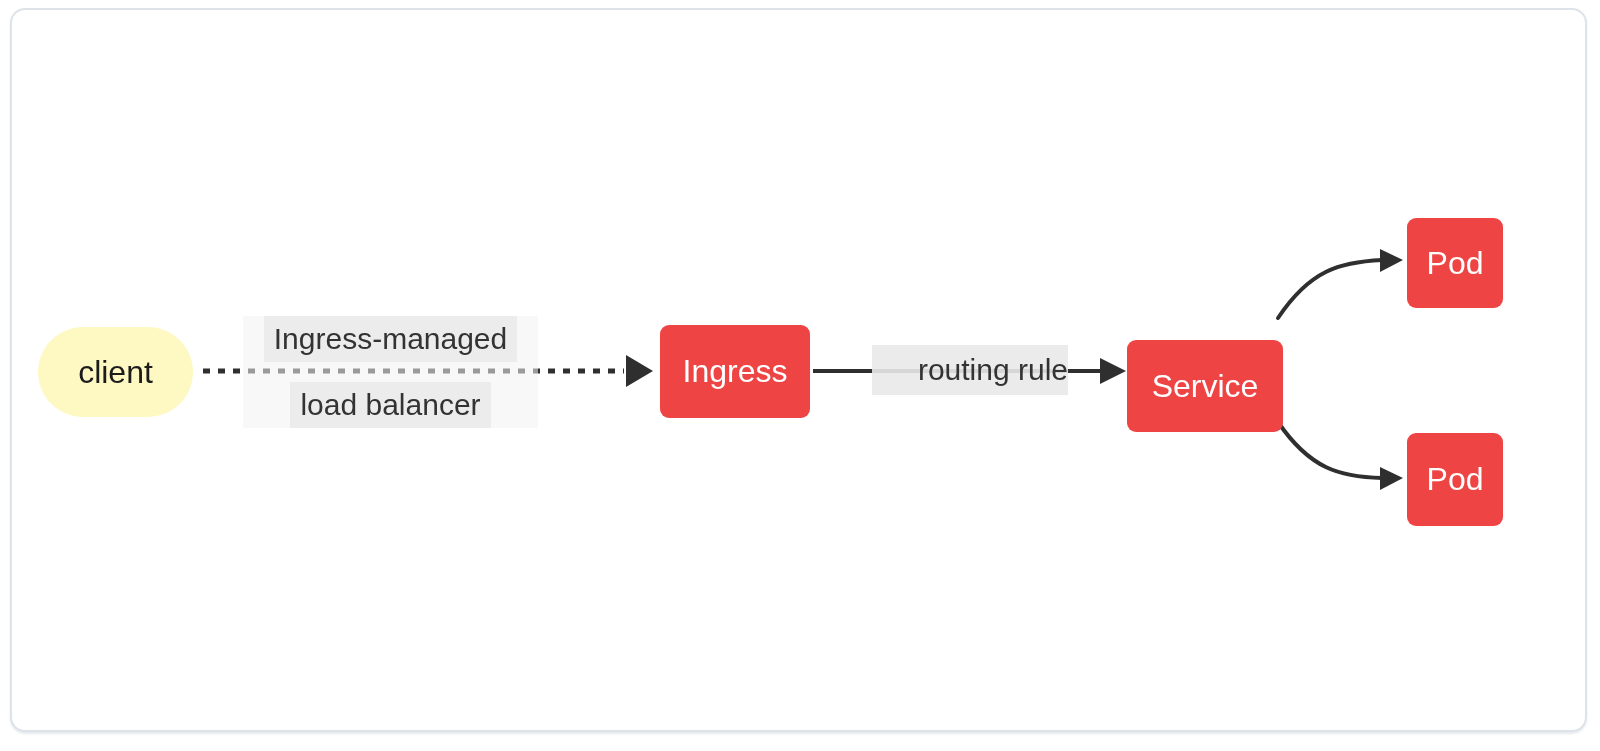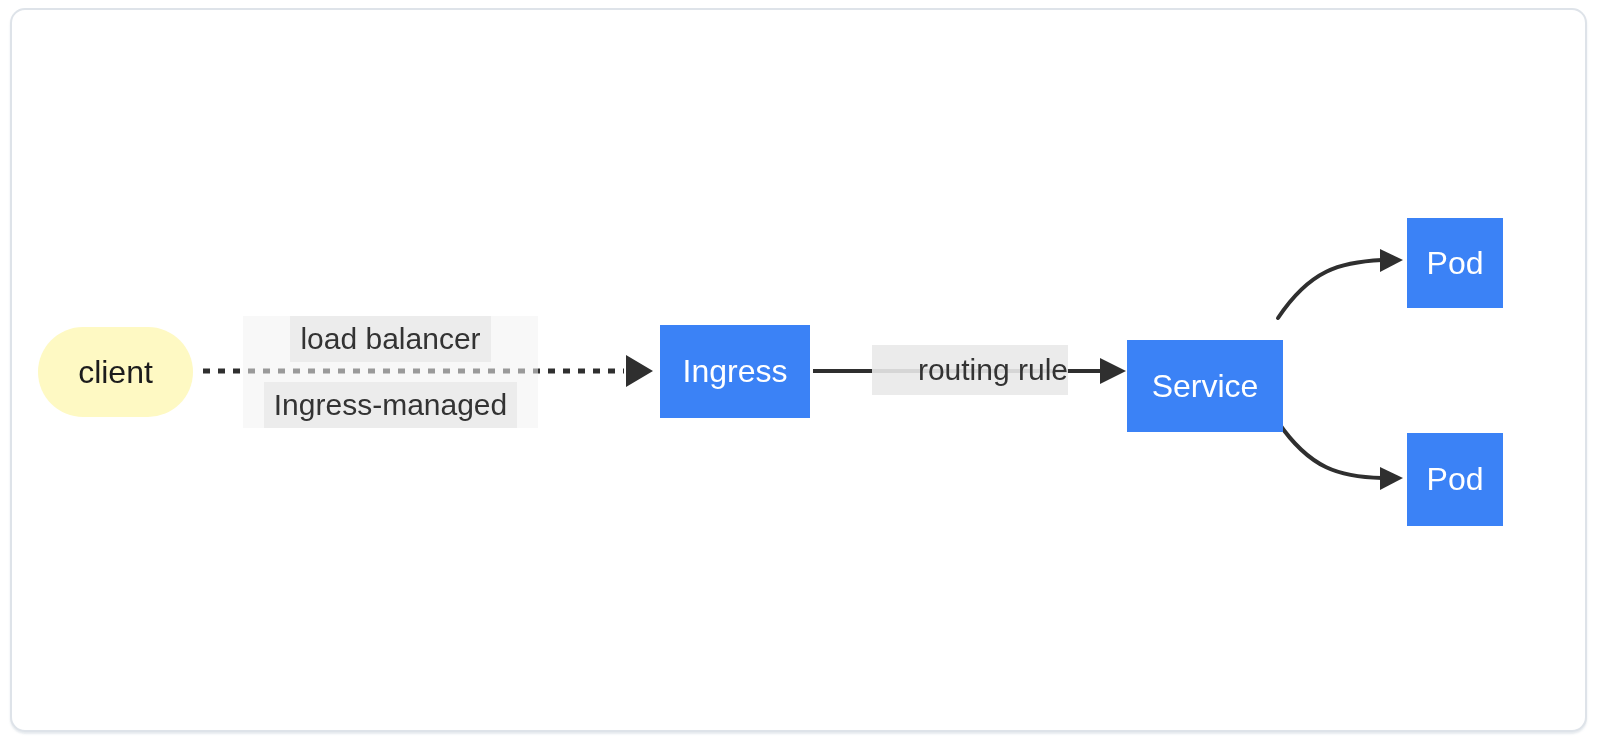--- a/index.html
+++ b/index.html
@@ -57,21 +57,21 @@
   
   .node {
     position: absolute; z-index: 4;
     display: flex; align-items: center; justify-content: center;
     font-size: 32px;
   }
   .node-client {
     left: 38px; top: 327px; width: 155px; height: 90px;
     background: #fef9c3; border-radius: 45px; color: #1c1c1c;
   }
-  .node-blue { background: #3b82f6; color: #ffffff; }
+  .node-blue { background: #ef4444; color: #ffffff; border-radius: 9px; }
   .node-ingress { left: 660px; top: 325px; width: 150px; height: 93px; }
   .node-service { left: 1127px; top: 340px; width: 156px; height: 92px; }
   .node-pod1 { left: 1407px; top: 218px; width: 96px; height: 90px; }
   .node-pod2 { left: 1407px; top: 433px; width: 96px; height: 93px; }
 </style>
 </head>
 <body>
 
 <div class="canvas">
 
@@ -87,22 +87,22 @@
     <polygon points="1100,358 1126,371 1100,384" fill="#2f2f2f"></polygon>
 
     <path d="M 1278,318 C 1310,270 1340,262 1382,260" stroke="#2f2f2f" stroke-width="4" fill="none" stroke-linecap="round"></path>
     <polygon points="1380,249 1403,260 1380,272" fill="#2f2f2f"></polygon>
 
     <path d="M 1278,422 C 1310,469 1340,477 1382,478" stroke="#2f2f2f" stroke-width="4" fill="none" stroke-linecap="round"></path>
     <polygon points="1380,467 1403,478 1380,490" fill="#2f2f2f"></polygon>
   </svg>
 
   <div class="edge-label lb-label">
+    <span class="lb-line">Ingress-managed</span>
     <span class="lb-line">load balancer</span>
-    <span class="lb-line">Ingress-managed</span>
   </div>
 
   <div class="edge-label routing-label">routing rule</div>
 
   <div class="node node-client">
     <span>client</span>
   </div>
 
   <div class="node node-blue node-ingress">
     <span>Ingress</span>

